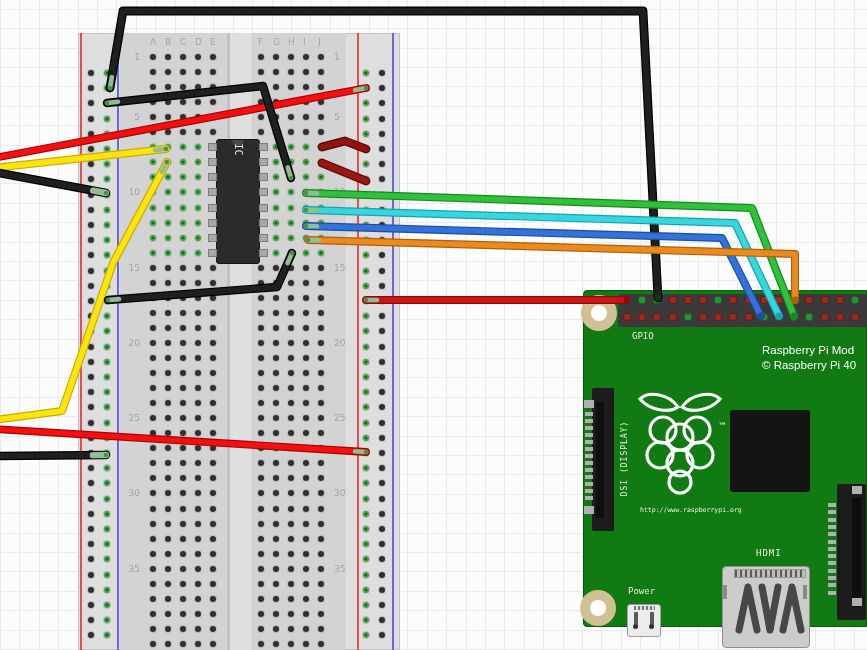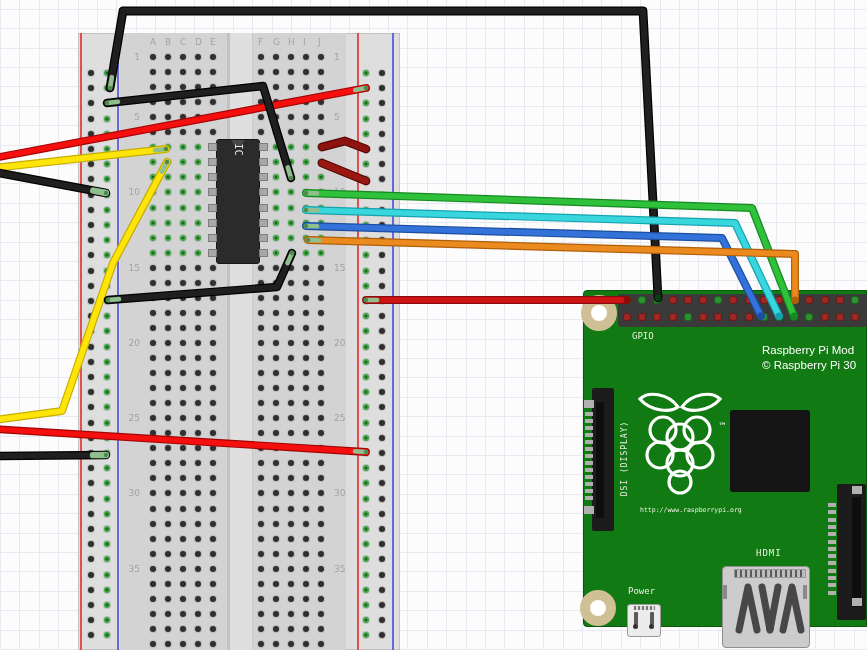--- a/index.html
+++ b/index.html
@@ -707,21 +707,21 @@
       <div class="gpio-pin g" style="left: 775px; top: 313px;"></div>
       <div class="gpio-pin g" style="left: 790.2px; top: 313px;"></div>
       <div class="gpio-pin g" style="left: 805.4px; top: 313px;"></div>
       <div class="gpio-pin r" style="left: 820.6px; top: 313px;"></div>
       <div class="gpio-pin r" style="left: 835.8px; top: 313px;"></div>
       <div class="gpio-pin r" style="left: 851px; top: 313px;"></div>
     </div>
   <div id="gpio-label" class="silk">GPIO</div>
   <div id="pi-title" class="abs">
     <div>Raspberry Pi Mod</div>
-    <div>© Raspberry Pi 30</div>
+    <div>© Raspberry Pi 40</div>
   </div>
 
   <div id="dsi-conn" class="abs"></div>
   <div id="dsi-inner" class="abs"></div>
   <div id="dsi-pins">
       <div class="flex-pin" style="left: 585px; top: 412px;"></div>
       <div class="flex-pin" style="left: 585px; top: 419px;"></div>
       <div class="flex-pin" style="left: 585px; top: 426px;"></div>
       <div class="flex-pin" style="left: 585px; top: 433px;"></div>
       <div class="flex-pin" style="left: 585px; top: 440px;"></div>

